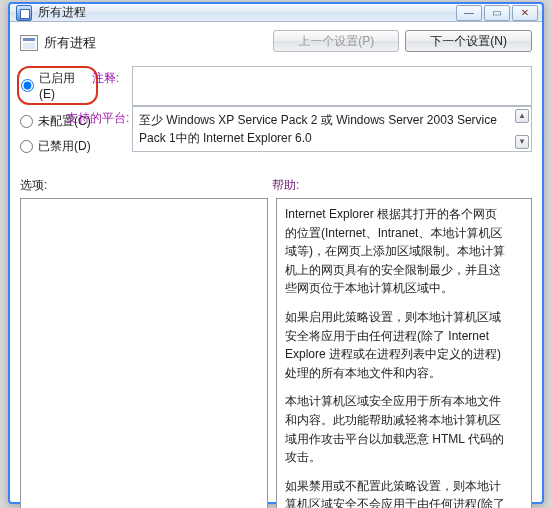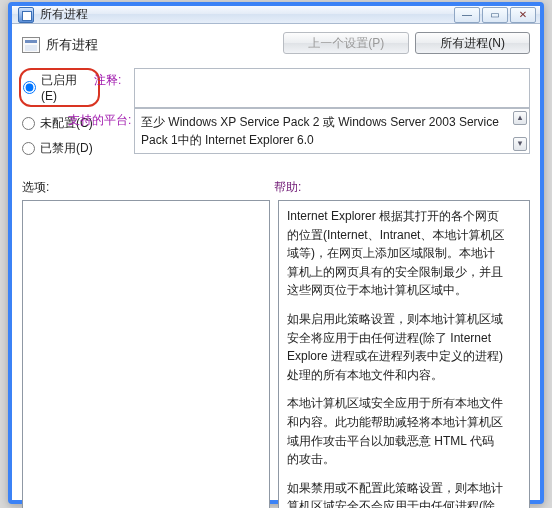--- a/index.html
+++ b/index.html
@@ -8,21 +8,21 @@
     font-family: "Microsoft YaHei", "SimSun", Tahoma, sans-serif;
     font-size: 12px;
     background: #d8d8d8;
     width: 552px; height: 508px;
     overflow: hidden;
   }
   .window {
     position: absolute; left: 8px; top: 2px;
     width: 536px; height: 502px;
     background: #fff;
-    border: 4px solid #3b82f6;
+    border: 2px solid #3b82f6;
     border-radius: 4px;
     box-shadow: 0 2px 8px rgba(0,0,0,.25);
     display: flex; flex-direction: column;
   }
   .titlebar {
     height: 26px;
     background: linear-gradient(#f7faff,#e4ecf7 45%,#d5e2f2 46%,#e6eef9);
     border-bottom: 1px solid #a9b9cf;
     display: flex; align-items: center;
     padding: 0 4px 0 6px;
@@ -130,21 +130,21 @@
 
   <div class="content">
 
     <div class="toprow">
       <div class="heading">
         <span class="hicon"></span>
         <span>所有进程</span>
       </div>
       <div class="navbtns">
         <button class="btn" disabled="">上一个设置(P)</button>
-        <button class="btn">所有进程(N)</button>
+        <button class="btn">下一个设置(N)</button>
       </div>
     </div>
 
     <div style="display:flex;">
       <div class="leftcol">
         <div class="radios">
           <label class="radio highlight">
             <input type="radio" name="state" checked="" style="">
             <span>已启用(E)</span>
           </label>

